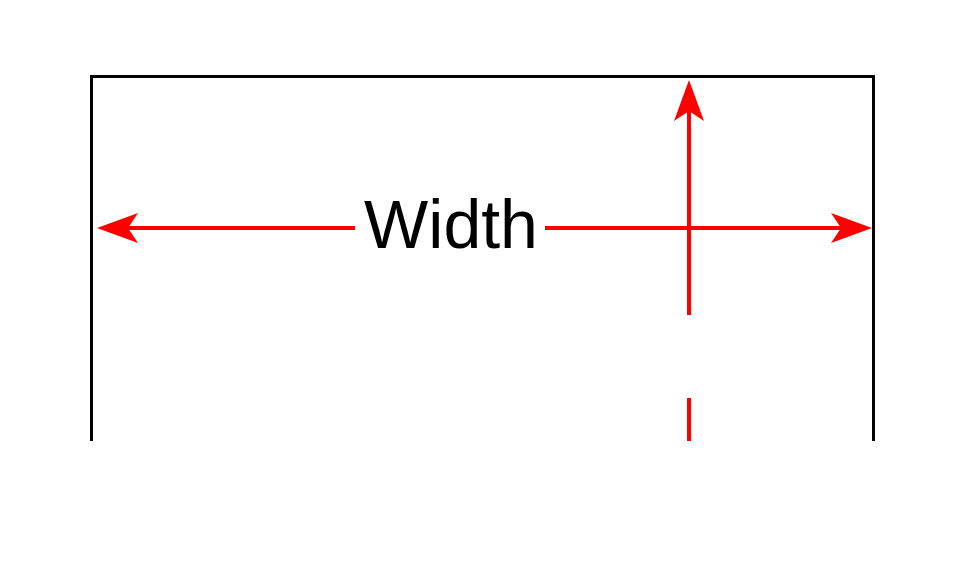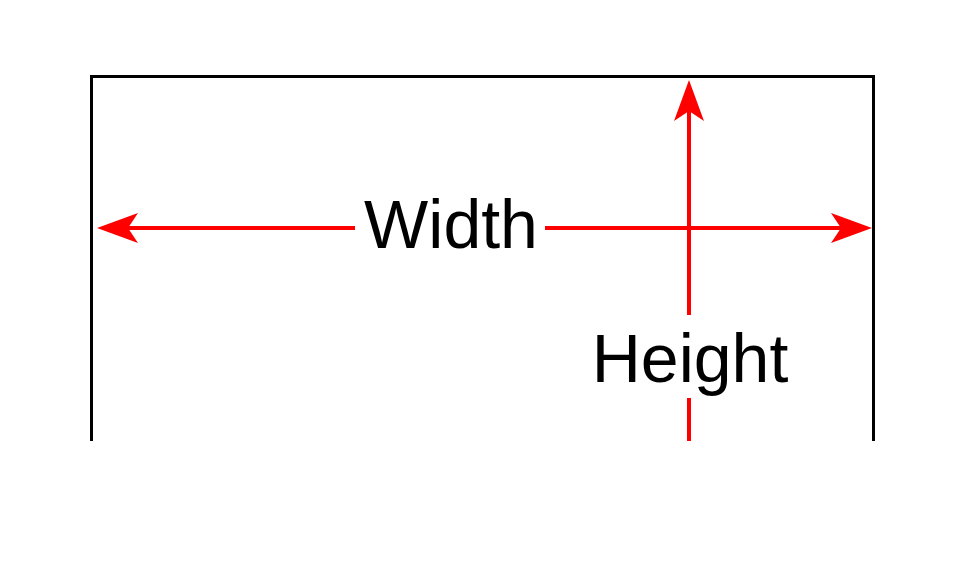--- a/index.html
+++ b/index.html
@@ -73,15 +73,14 @@
     <g>
       <line class="arrow-line" x1="689" y1="103" x2="689" y2="315"></line>
       <line class="arrow-line" x1="689" y1="398" x2="689" y2="470"></line>
       <polygon class="arrow-head" points="689,80 674,121 689,111 704,121"></polygon>
       <polygon class="arrow-head" points="689,492 674,451 689,461 704,451"></polygon>
     </g>
   </svg>
 
   <div class="dim-label label-width">Width</div>
 
-  <div class="dim-label label-height">Height</div>
 
 </div>
 
 </body></html>

